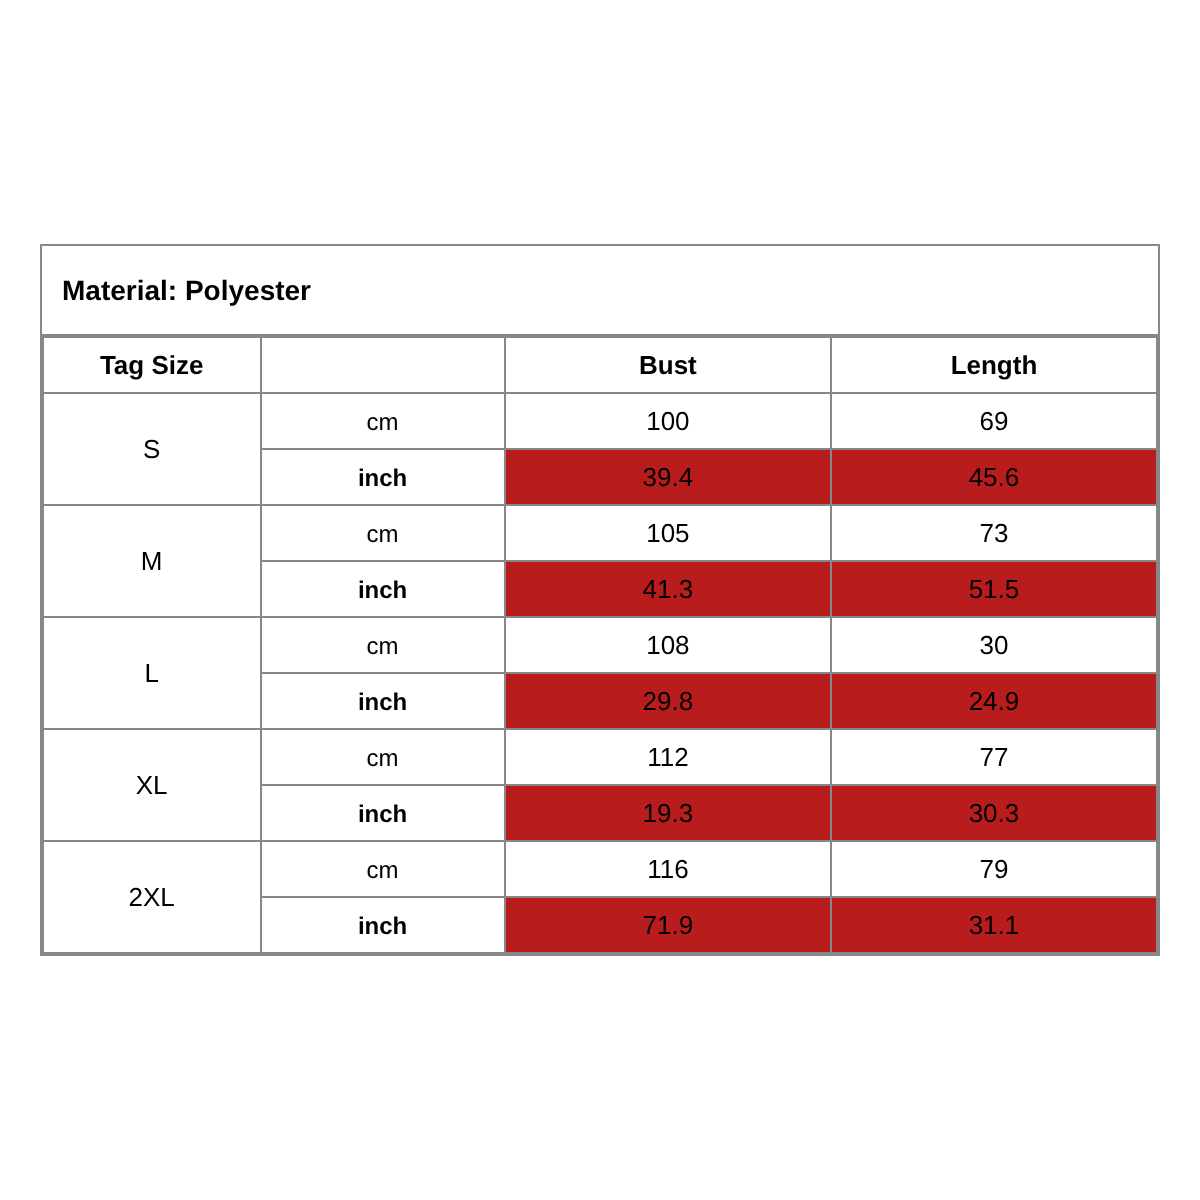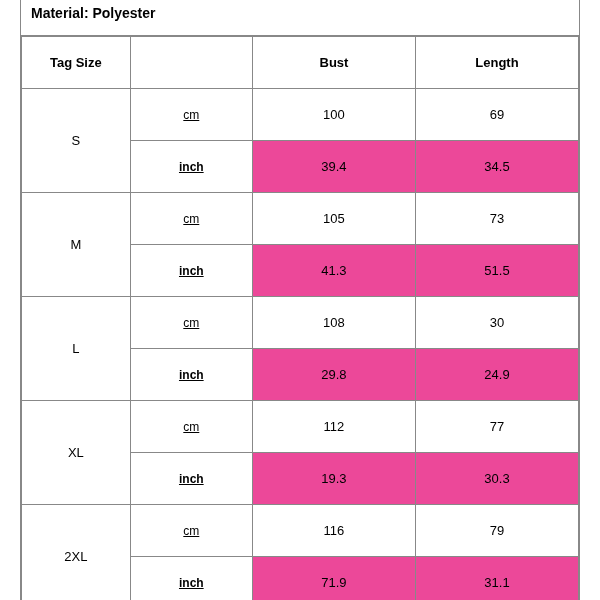--- a/index.html
+++ b/index.html
@@ -33,21 +33,21 @@
     }
 
     table {
       width: 100%;
       border-collapse: collapse;
     }
 
     th, td {
       border: 1px solid #888;
       text-align: center;
-      padding: 18px 4px;
+      padding: 6px 4px;
     }
 
     .tag-size-header {
       font-weight: bold;
       font-size: 13px;
     }
 
     .col-header {
       font-weight: bold;
       font-size: 13px;
@@ -56,34 +56,33 @@
     .unit-cell {
       font-size: 12px;
     }
 
     .unit-cell.inch {
       font-weight: bold;
       text-align: center;
     }
 
     .shaded {
-      background-color: #ec4899;
+      background-color: #b91c1c;
     }
 
     .size-label {
       font-size: 13px;
     }
 
     .tag-size-cell {
       width: 80px;
     }
 
     .unit-col {
       width: 90px;
-      text-decoration: underline;
     }
 
     .data-col {
       width: 120px;
     }
   </style>
 </head>
 <body>
 
 <div class="container">
@@ -100,21 +99,21 @@
     <tbody id="table-body">
     <tr>
           <td rowspan="2" class="size-label tag-size-cell">S</td>
           <td class="unit-cell unit-col">cm</td>
           <td class="data-col">100</td>
           <td class="data-col">69</td>
         </tr>
         <tr>
           <td class="unit-cell inch unit-col">inch</td>
           <td class="shaded data-col">39.4</td>
-          <td class="shaded data-col">34.5</td>
+          <td class="shaded data-col">45.6</td>
         </tr>
         <tr>
           <td rowspan="2" class="size-label tag-size-cell">M</td>
           <td class="unit-cell unit-col">cm</td>
           <td class="data-col">105</td>
           <td class="data-col">73</td>
         </tr>
         <tr>
           <td class="unit-cell inch unit-col">inch</td>
           <td class="shaded data-col">41.3</td>

